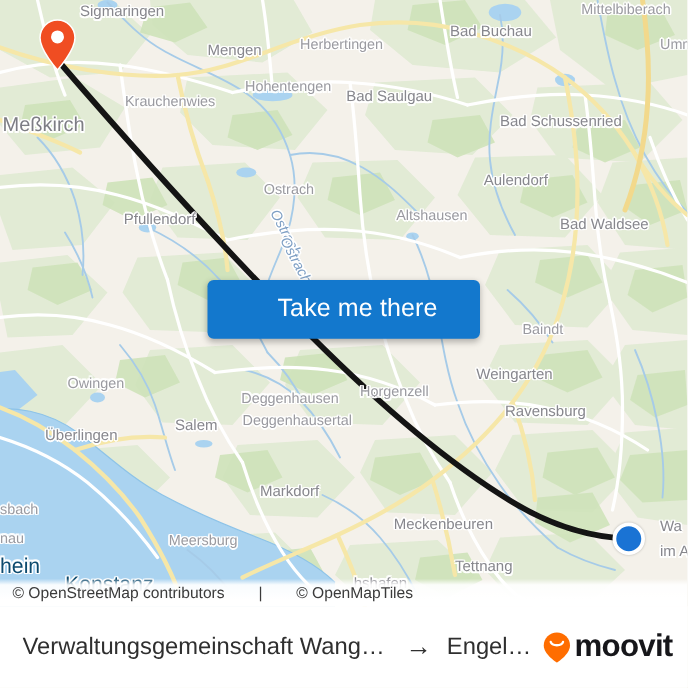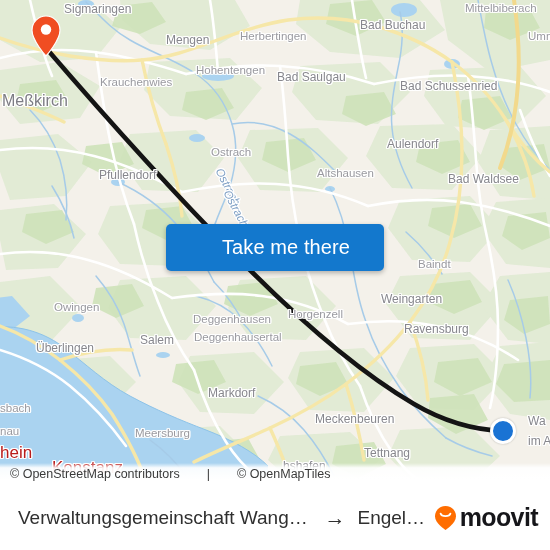--- a/index.html
+++ b/index.html
@@ -49,21 +49,21 @@
   }
   .plabel.sz-lg { font-size: 16px; color: #7d7d84; }
   .plabel.sz-md { font-size: 12px; color: #87878d; }
   .plabel.sz-sm { font-size: 11.5px; color: #9a9aa0; }
   .plabel.water {
     color: #7e9fc4;
     font-size: 11.5px;
     font-style: italic;
   }
   .plabel.bigwater {
-    color: #b91c1c;
+    color: #0c4a6e;
     font-size: 17px;
   }
 
   
   .route-line { fill: none; stroke: #141414; stroke-width: 4.6; stroke-linecap: round; }
 
   
   #origin-pin {
     position: absolute;
     width: 30px;
@@ -339,21 +339,21 @@
     <div id="labels">
         <div class="plabel sz-md" style="left: 64px; top: 2px;">Sigmaringen</div>
         <div class="plabel sz-md" style="left: 166px; top: 33px;">Mengen</div>
         <div class="plabel sz-sm" style="left: 240px; top: 30px;">Herbertingen</div>
         <div class="plabel sz-md" style="left: 360px; top: 18px;">Bad Buchau</div>
         <div class="plabel sz-sm" style="left: 465px; top: 2px;">Mittelbiberach</div>
         <div class="plabel sz-sm" style="left: 528px; top: 30px;">Umm</div>
         <div class="plabel sz-sm" style="left: 100px; top: 76px;">Krauchenwies</div>
         <div class="plabel sz-sm" style="left: 196px; top: 64px;">Hohentengen</div>
         <div class="plabel sz-md" style="left: 277px; top: 70px;">Bad Saulgau</div>
-        <div class="plabel sz-md" style="left: 372px; top: 79px; padding-left: 28px;">Bad Schussenried</div>
+        <div class="plabel sz-md" style="left: 372px; top: 90px; padding-left: 28px;">Bad Schussenried</div>
         <div class="plabel sz-lg" style="left: 2px; top: 92px;">Meßkirch</div>
         <div class="plabel sz-md" style="left: 387px; top: 137px;">Aulendorf</div>
         <div class="plabel sz-sm" style="left: 211px; top: 146px;">Ostrach</div>
         <div class="plabel sz-sm" style="left: 317px; top: 167px;">Altshausen</div>
         <div class="plabel sz-md" style="left: 448px; top: 172px;">Bad Waldsee</div>
         <div class="plabel sz-md" style="left: 99px; top: 168px;">Pfullendorf</div>
         <div class="plabel sz-sm" style="left: 418px; top: 258px;">Baindt</div>
         <div class="plabel sz-md" style="left: 381px; top: 292px;">Weingarten</div>
         <div class="plabel sz-sm" style="left: 288px; top: 308px;">Horgenzell</div>
         <div class="plabel sz-sm" style="left: 193px; top: 313px;">Deggenhausen</div>

